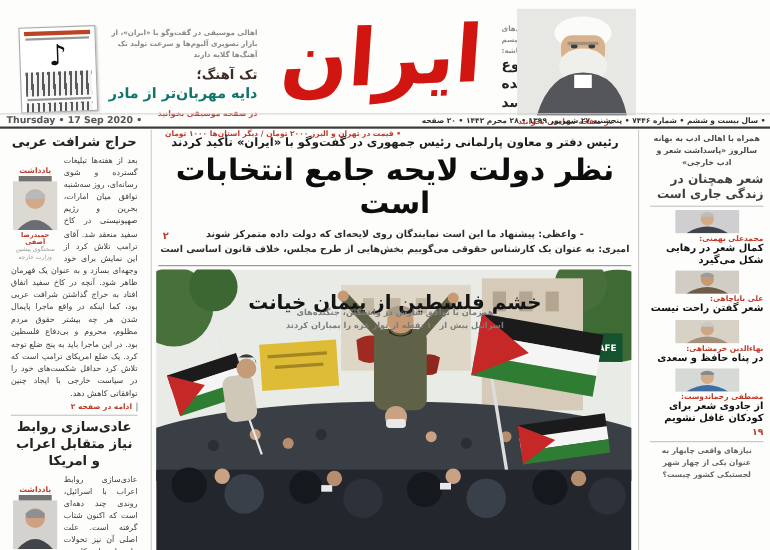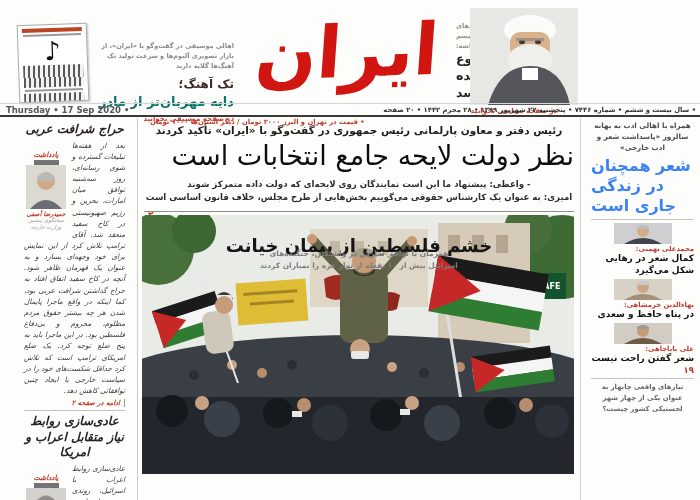--- a/index.html
+++ b/index.html
@@ -17,21 +17,21 @@
   
   .music-box { position:absolute; left:16px; top:24px; width:218px; height:82px; direction:rtl; }
   .music-thumb { position:absolute; left:2px; top:0; width:70px; height:78px; background:#fff;
     border:1px solid #aaa; box-shadow:1px 1px 2px rgba(0,0,0,.25); transform:rotate(-2deg);
     overflow:hidden; }
   .music-thumb .bar { height:4px; background:#b42; margin:3px 4px 2px; }
   .music-thumb .tl { height:2px; background:#999; margin:2px 5px; }
   .music-thumb .note { text-align:center; font-size:26px; color:#111; line-height:26px; }
   .music-thumb .blob { height:22px; margin:1px 4px; background:
       repeating-linear-gradient(90deg,#222 0 2px,#eee 2px 5px); opacity:.75; }
-  .music-text { position:absolute; right:0; top:18px; width:138px; text-align:right; }
+  .music-text { position:absolute; right:0; top:2px; width:138px; text-align:right; }
   .music-kicker { font-size:6.5px; color:#8a8a8a; font-weight:bold; line-height:1.5; }
   .music-title1 { margin-top:6px; font-size:12px; font-weight:bold; color:#3c2b27; }
   .music-title2 { margin-top:3px; font-size:13px; font-weight:bold; color:#0f766e; }
   .music-ref { margin-top:6px; font-size:7px; color:#c33a2e; font-weight:bold; }
 
   
   .rouhani-box { position:absolute; right:0; top:8px; width:230px; height:97px; }
   .rouhani-photo { position:absolute; left:0; top:0; width:108px; height:97px; background:#e9e9e7; }
   .rouhani-text { position:absolute; right:128px; left:112px; top:14px; width:116px; text-align:left; direction:rtl; }
   .rh-kicker { font-size:6.5px; color:#8d8d8d; font-weight:bold; line-height:1.5; text-align:left; }
@@ -40,48 +40,48 @@
 
   
   .dateline { position:absolute; left:0; right:0; top:103px; height:11px;
     border-top:1px solid #d5d5d5; font-weight:bold; }
   .dl-fa { position:absolute; right:4px; top:2px; font-size:6.8px; color:#33312e; }
   .dl-price { position:absolute; left:150px; top:2px; font-size:6.8px; color:#c0392b; direction:rtl;margin-top:12px; }
   .dl-en { position:absolute; left:6px; top:1px; font-size:8.5px; color:#555; direction:ltr; }
   .rule-thick { position:absolute; left:0; right:0; top:115px; height:2px; background:#3a3a3a; }
 
   
-  .col-left  { position:absolute; left:0; top:118px; width:133px; bottom:0; padding:4px 8px 0 24px;font-style:italic; }
+  .col-left  { position:absolute; left:0; top:118px; width:133px; bottom:0; padding:4px 8px 0 10px; }
   .col-center{ position:absolute; left:137px; top:118px; width:444px; bottom:0;
     border-left:1px solid #ccc; border-right:1px solid #ccc; padding:2px 6px 0; }
   .col-right { position:absolute; right:0; top:118px; width:117px; bottom:0; padding:2px 6px 0 8px; }
 
   .rule { border-top:1px solid #c2c2c2; margin:3px 0; }
 
   
   .lead-kicker { text-align:center; font-size:10.5px; font-weight:bold; color:#1d1d1d; margin-top:4px; }
-  .lead-headline { text-align:right; font-size:27px; font-weight:normal; color:#0d0d0d;
+  .lead-headline { text-align:center; font-size:27px; font-weight:bold; color:#0d0d0d;
     letter-spacing:-.5px; margin-top:5px; line-height:1.1; }
   .lead-bullets { text-align:center; font-size:8.6px; font-weight:bold; color:#2c2c2c;
     margin-top:7px; line-height:1.6; }
   .lead-ref { position:absolute; left:10px; top:92px; color:#c0392b; font-size:9px; font-weight:bold; }
   .lead-rule { border-top:1px solid #8f8f8f; margin-top:6px; }
 
   
   .photo-wrap { position:relative; height:259px; margin-top:3px;
     border-bottom:1px dashed #c0392b; }
   .photo-wrap svg { position:absolute; inset:0; }
   .photo-headline { position:absolute; top:20px; left:0; right:0; text-align:center;
     font-size:18px; font-weight:bold; color:#151515; }
   .photo-deck { position:absolute; top:33px; left:0; right:0; text-align:center;
     font-size:7.5px; font-weight:bold; color:#7c7c7c; line-height:1.6; }
 
   
   .poem-kicker { text-align:center; font-size:7.2px; font-weight:bold; color:#4c4c4c; line-height:1.55; }
-  .poem-headline { text-align:left; font-size:16px; font-weight:bold; color:#3b82f6;
+  .poem-headline { text-align:right; font-size:11px; font-weight:bold; color:#404040;
     line-height:1.25; margin-top:3px; }
   .poet { text-align:right; margin-top:3px; }
   .poet .ph { width:58px; height:21px; margin:0 auto; display:block; background:#ddd; }
   .poet .nm { font-size:6.8px; color:#c0392b; font-weight:bold; margin-top:1px; }
   .poet .qt { font-size:9px; color:#111; font-weight:bold; line-height:1.25; }
   .poet .nt { font-size:6px; color:#999; font-weight:bold; }
   .pg-ref { color:#c0392b; font-size:8.5px; font-weight:bold; margin:1px 0 0; }
   .side-kicker { text-align:center; font-size:6.8px; font-weight:bold; color:#666; line-height:1.55; margin-top:3px; }
 
   
@@ -285,40 +285,50 @@
           <path d="M10 21 Q29 9 48 21 Z" fill="#3f434b"></path>
         <circle cx="29" cy="8" r="6" fill="#d4ab88"></circle>
           <path d="M23 4 q6 -4 12 0 l0 2 -12 0 Z" fill="#bdbdbd"></path>
       </svg>
       <div class="nm">محمدعلی بهمنی:</div>
       <div class="qt">کمال شعر در رهایی شکل می‌گیرد</div>
     </div>
 
     <div class="poet">
       <svg class="ph" viewBox="0 0 58 21">
+        <rect width="58" height="21" fill="#d2cdc4"></rect>
+          <path d="M10 21 Q29 9 48 21 Z" fill="#6e5b48"></path>
+        <circle cx="29" cy="8" r="6" fill="#c79a74"></circle>
+          <path d="M23 4 q6 -4 12 0 l0 2 -12 0 Z" fill="#9c9c9c"></path>
+      </svg>
+      <div class="nm">علی باباچاهی:</div>
+      <div class="qt">شعر گفتن راحت نیست</div>
+    </div>
+
+    <div class="poet">
+      <svg class="ph" viewBox="0 0 58 21">
         <rect width="58" height="21" fill="#d8d2c6"></rect>
           <path d="M10 21 Q29 9 48 21 Z" fill="#a4907a"></path>
         <circle cx="29" cy="8" r="6" fill="#cfa684"></circle>
           <path d="M23 4 q6 -4 12 0 l0 2 -12 0 Z" fill="#c9c9c9"></path>
       </svg>
       <div class="nm">بهاءالدین خرمشاهی:</div>
       <div class="qt">در پناه حافظ و سعدی</div>
     </div>
 
     <div class="poet">
       <svg class="ph" viewBox="0 0 58 21">
-        <rect width="58" height="21" fill="#d2cdc4"></rect>
-          <path d="M10 21 Q29 9 48 21 Z" fill="#6e5b48"></path>
-        <circle cx="29" cy="8" r="6" fill="#c79a74"></circle>
-          <path d="M23 4 q6 -4 12 0 l0 2 -12 0 Z" fill="#9c9c9c"></path>
-      </svg>
-      <div class="nm">علی باباچاهی:</div>
-      <div class="qt">شعر گفتن راحت نیست</div>
-    </div>
-
+        <rect width="58" height="21" fill="#d6dad6"></rect>
+          <path d="M10 21 Q29 9 48 21 Z" fill="#3f6ea5"></path>
+        <circle cx="29" cy="8" r="6" fill="#d4ab88"></circle>
+          <path d="M23 4 q6 -4 12 0 l0 2 -12 0 Z" fill="#8a8a8a"></path>
+      </svg>
+      <div class="nm">مصطفی رحماندوست:</div>
+      <div class="qt">از جادوی شعر برای کودکان غافل نشویم</div>
+    </div>
 
     <div class="pg-ref">۱۹</div>
     <div class="rule"></div>
 
     <div class="side-kicker">نیازهای واقعی چابهار به عنوان یکی از چهار شهر لجستیکی کشور چیست؟</div>
 
   </aside>
 
   <aside class="col-left">
 

